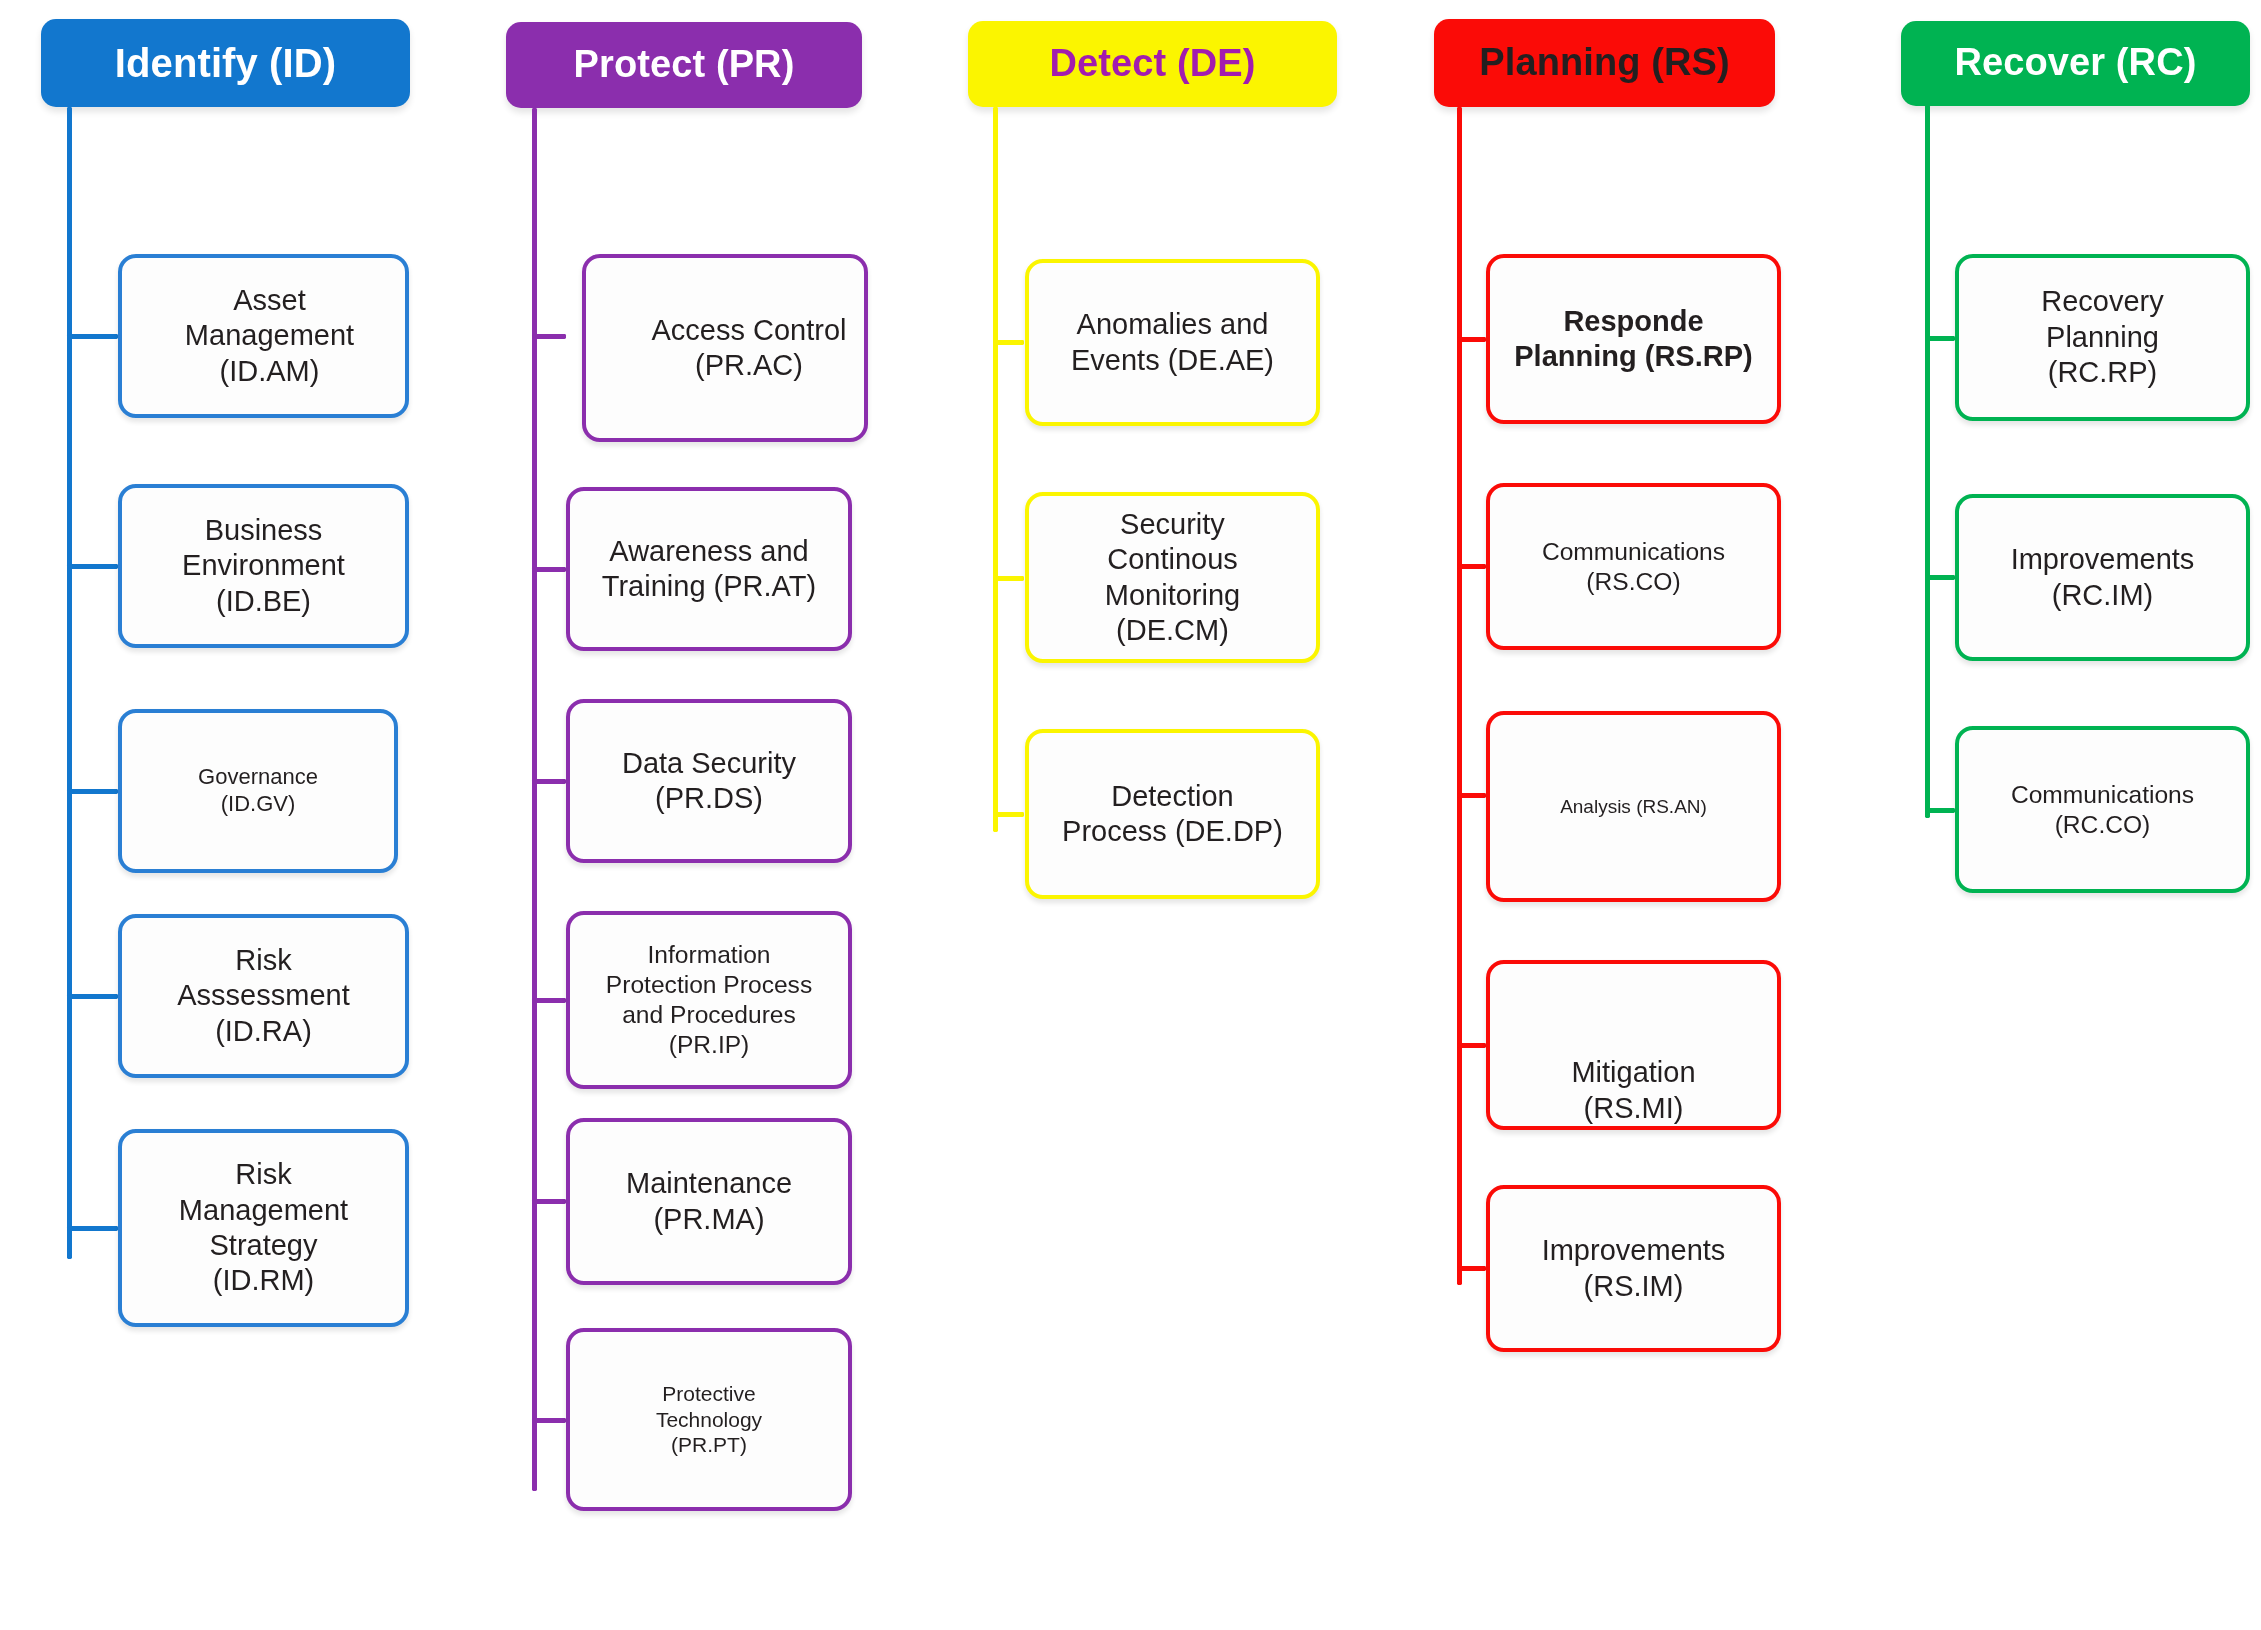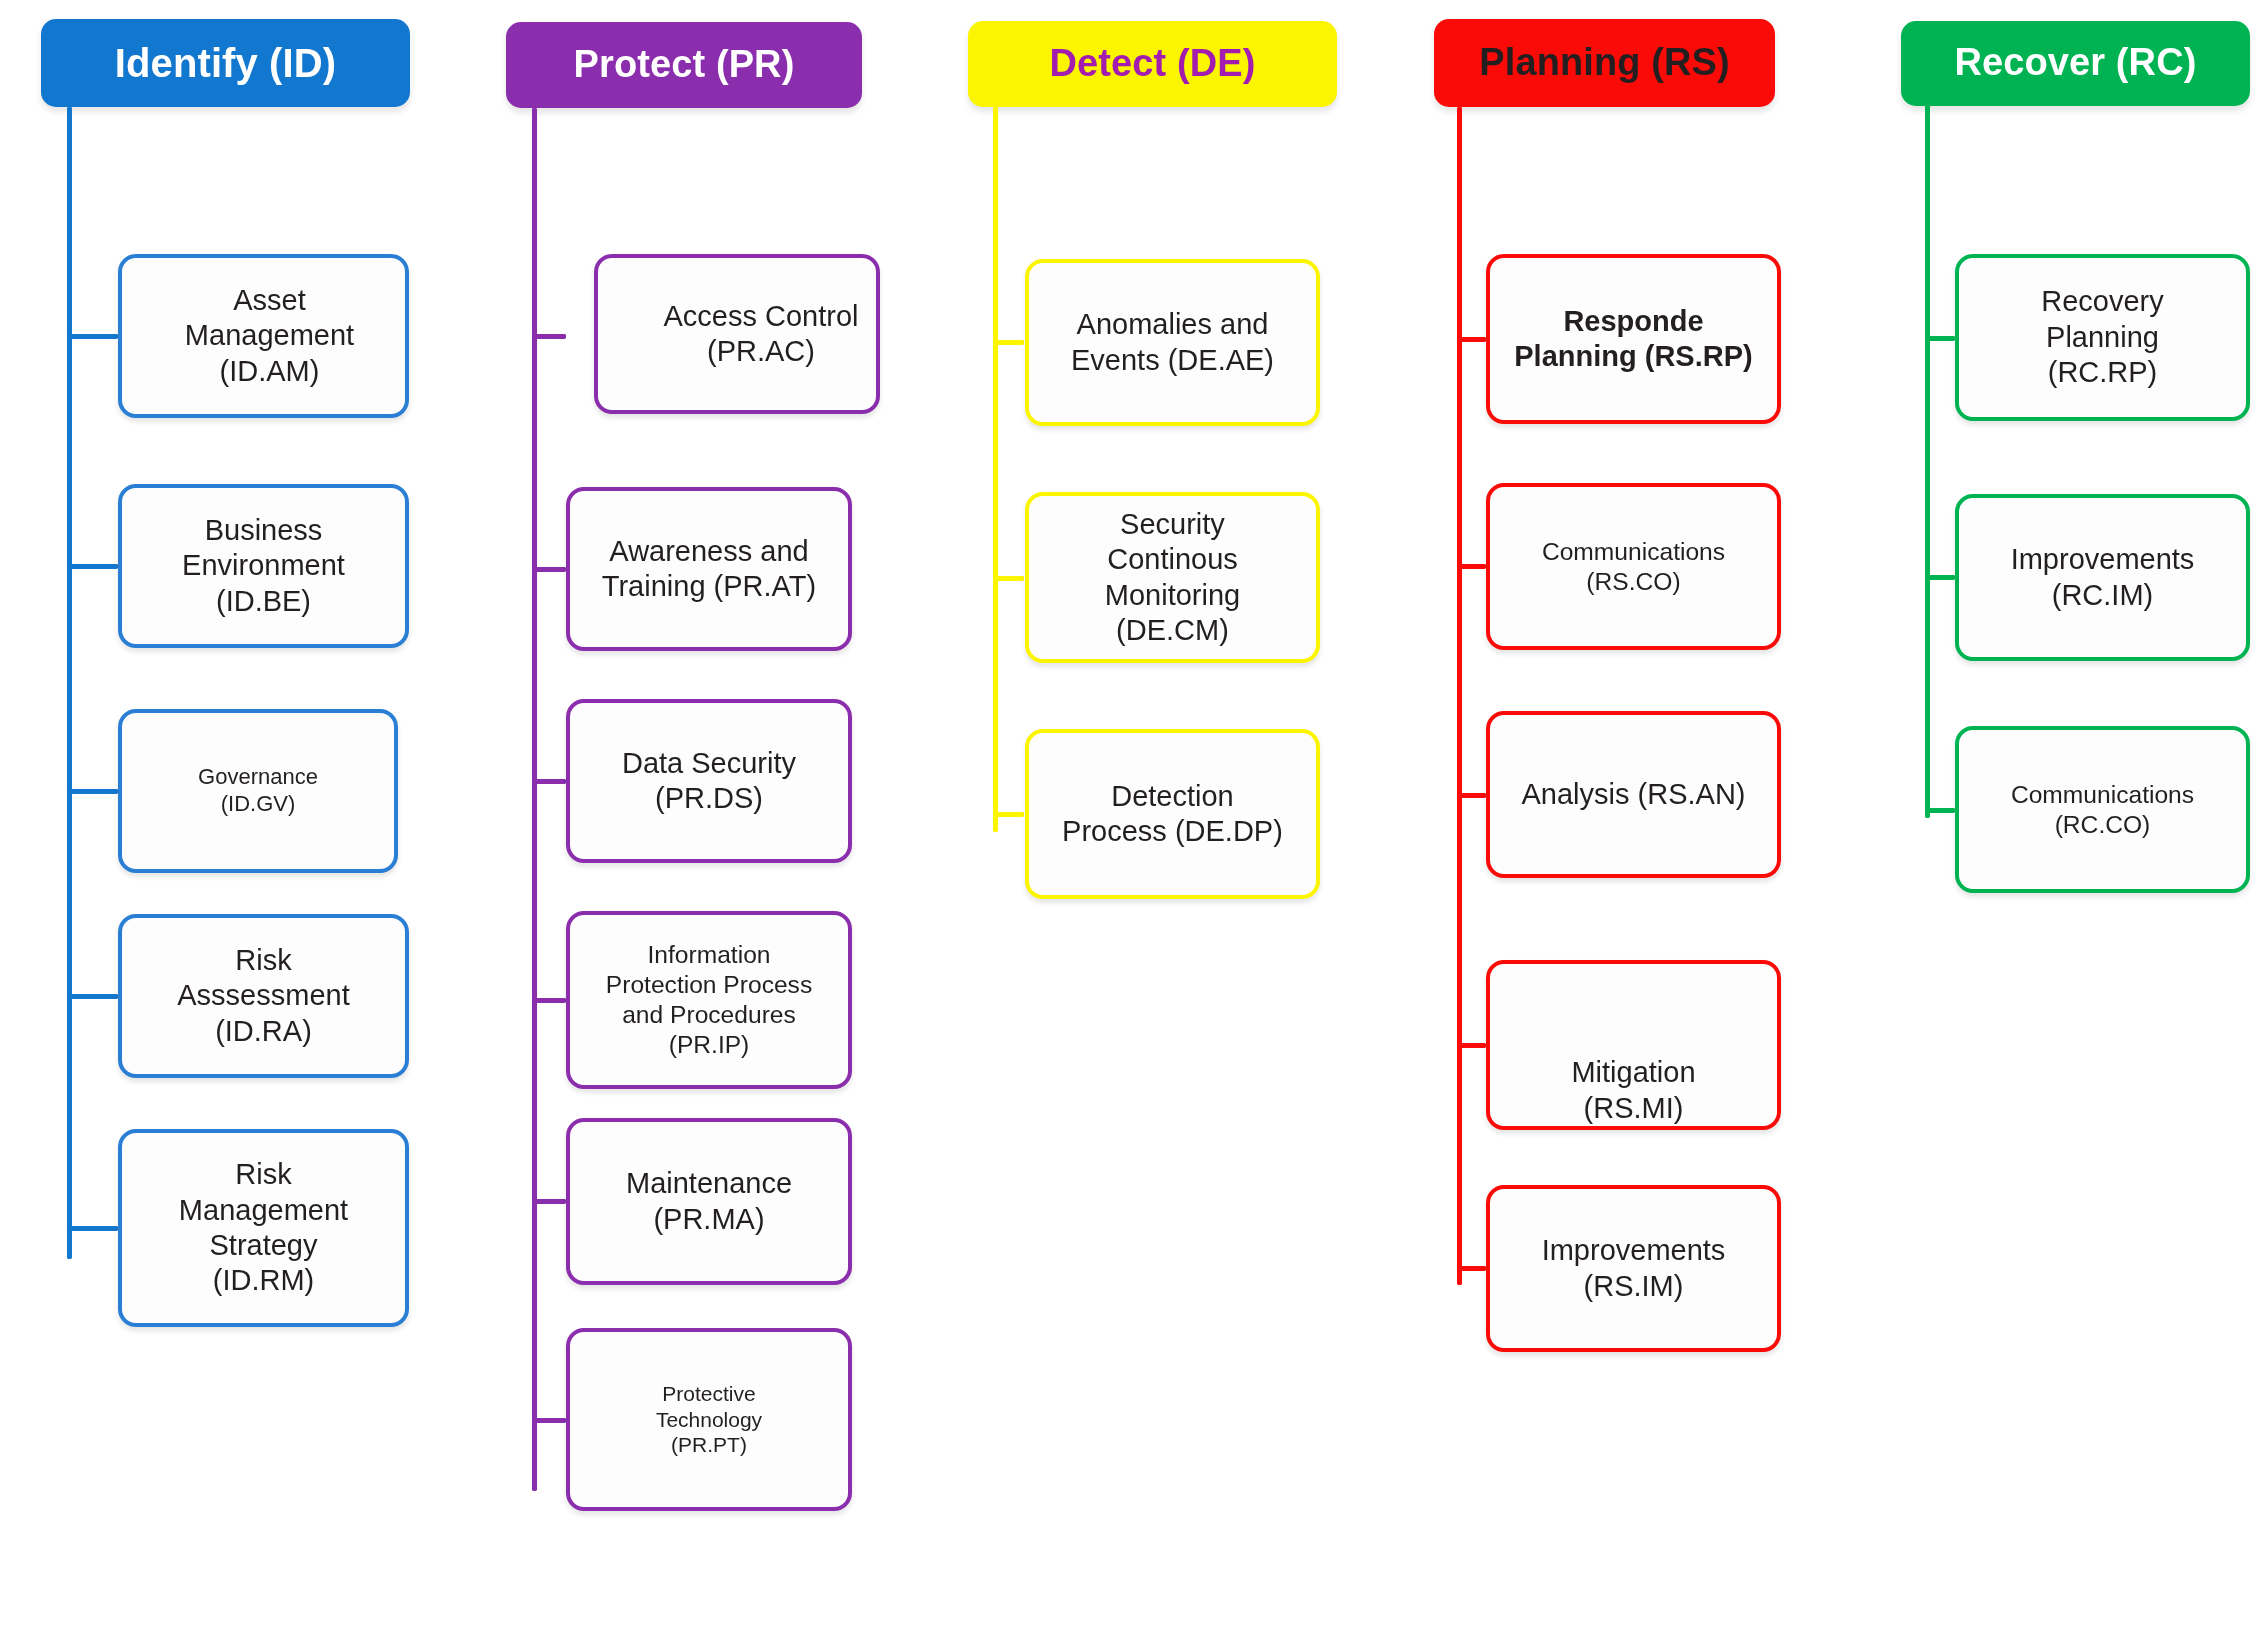--- a/index.html
+++ b/index.html
@@ -105,21 +105,21 @@
       <div class="cat-box" style="left: 118px; top: 1129px; width: 291px; height: 198px; border-width: 4.8px; border-color: rgb(42, 127, 212); font-size: 29px;">
         <span class="cat-label">Risk<br>Management<br>Strategy<br>(ID.RM)</span>
       </div>
     </div>
     <div class="column">
       <div class="fn-header" style="left: 506px; top: 22px; width: 356px; height: 86px; background: rgb(139, 46, 173); color: rgb(255, 255, 255); font-size: 38px;">
         <span class="fn-title">Protect (PR)</span>
       </div>
       <div class="trunk" style="left: 532px; top: 108px; height: 1383px; background: rgb(139, 46, 173);"></div>
       <div class="branch" style="left: 532px; top: 334px; width: 34px; background: rgb(139, 46, 173);"></div>
-      <div class="cat-box" style="left: 594px; top: 254px; width: 286px; height: 160px; border-width: 4.8px; border-color: rgb(139, 46, 173); font-size: 29px; padding-left: 48px;">
+      <div class="cat-box" style="left: 582px; top: 254px; width: 286px; height: 188px; border-width: 4.8px; border-color: rgb(139, 46, 173); font-size: 29px; padding-left: 48px;">
         <span class="cat-label">Access Control<br>(PR.AC)</span>
       </div>
       <div class="branch" style="left: 532px; top: 567px; width: 34px; background: rgb(139, 46, 173);"></div>
       <div class="cat-box" style="left: 566px; top: 487px; width: 286px; height: 164px; border-width: 4.8px; border-color: rgb(139, 46, 173); font-size: 29px;">
         <span class="cat-label">Awareness and<br>Training (PR.AT)</span>
       </div>
       <div class="branch" style="left: 532px; top: 779px; width: 34px; background: rgb(139, 46, 173);"></div>
       <div class="cat-box" style="left: 566px; top: 699px; width: 286px; height: 164px; border-width: 4.8px; border-color: rgb(139, 46, 173); font-size: 29px;">
         <span class="cat-label">Data Security<br>(PR.DS)</span>
       </div>
@@ -161,21 +161,21 @@
       <div class="trunk" style="left: 1457px; top: 107px; height: 1178px; background: rgb(251, 11, 7);"></div>
       <div class="branch" style="left: 1457px; top: 337px; width: 29px; background: rgb(251, 11, 7);"></div>
       <div class="cat-box" style="left: 1486px; top: 254px; width: 295px; height: 170px; border-width: 4.8px; border-color: rgb(251, 11, 7); font-size: 29px; font-weight: bold;">
         <span class="cat-label">Responde<br>Planning (RS.RP)</span>
       </div>
       <div class="branch" style="left: 1457px; top: 564px; width: 29px; background: rgb(251, 11, 7);"></div>
       <div class="cat-box" style="left: 1486px; top: 483px; width: 295px; height: 167px; border-width: 4.8px; border-color: rgb(251, 11, 7); font-size: 24.6px;">
         <span class="cat-label">Communications<br>(RS.CO)</span>
       </div>
       <div class="branch" style="left: 1457px; top: 793px; width: 29px; background: rgb(251, 11, 7);"></div>
-      <div class="cat-box" style="left: 1486px; top: 711px; width: 295px; height: 167px; border-width: 4.8px; border-color: rgb(251, 11, 7); font-size: 29px; align-items: center;">
+      <div class="cat-box" style="left: 1486px; top: 711px; width: 295px; height: 191px; border-width: 4.8px; border-color: rgb(251, 11, 7); font-size: 19px; align-items: center;">
         <span class="cat-label">Analysis (RS.AN)</span>
       </div>
       <div class="branch" style="left: 1457px; top: 1043px; width: 29px; background: rgb(251, 11, 7);"></div>
       <div class="cat-box" style="left: 1486px; top: 960px; width: 295px; height: 170px; border-width: 4.8px; border-color: rgb(251, 11, 7); font-size: 29px; align-items: flex-end;">
         <span class="cat-label">Mitigation<br>(RS.MI)</span>
       </div>
       <div class="branch" style="left: 1457px; top: 1266px; width: 29px; background: rgb(251, 11, 7);"></div>
       <div class="cat-box" style="left: 1486px; top: 1185px; width: 295px; height: 167px; border-width: 4.8px; border-color: rgb(251, 11, 7); font-size: 29px;">
         <span class="cat-label">Improvements<br>(RS.IM)</span>
       </div>

